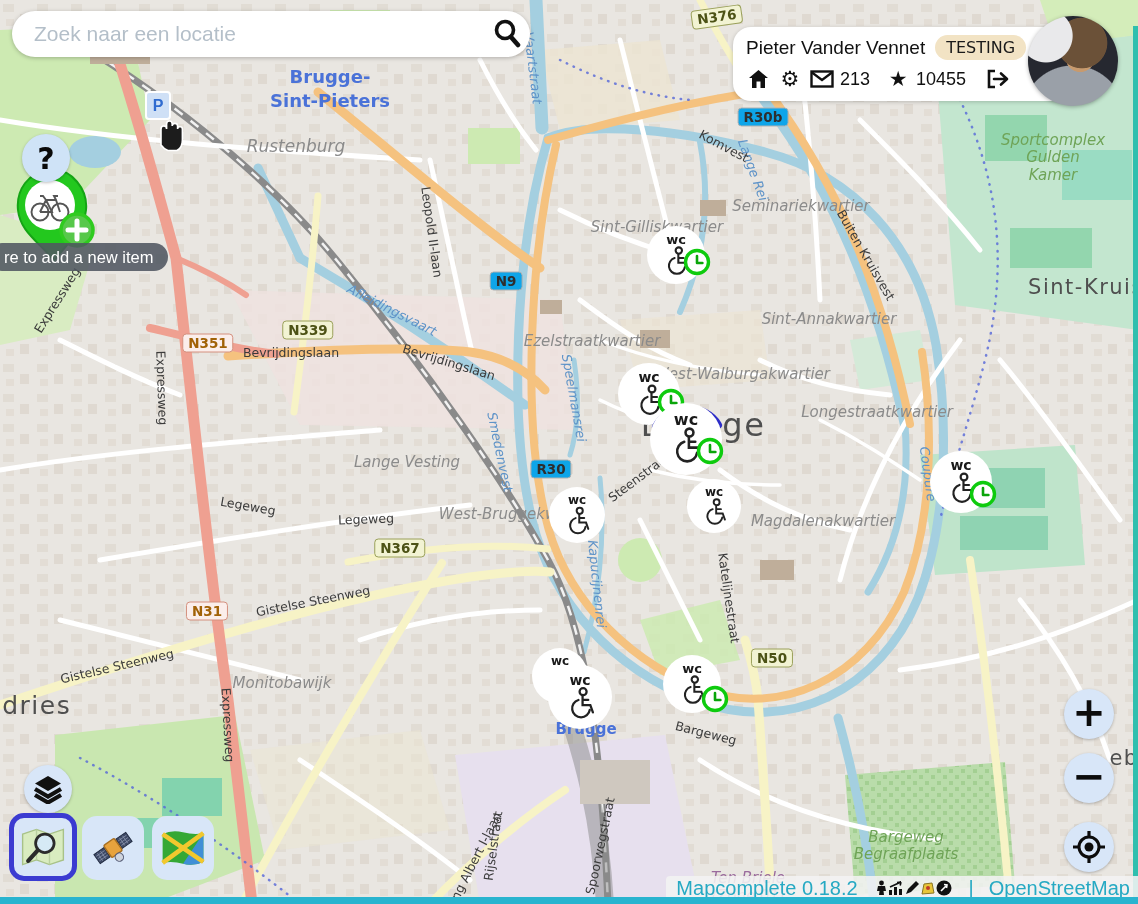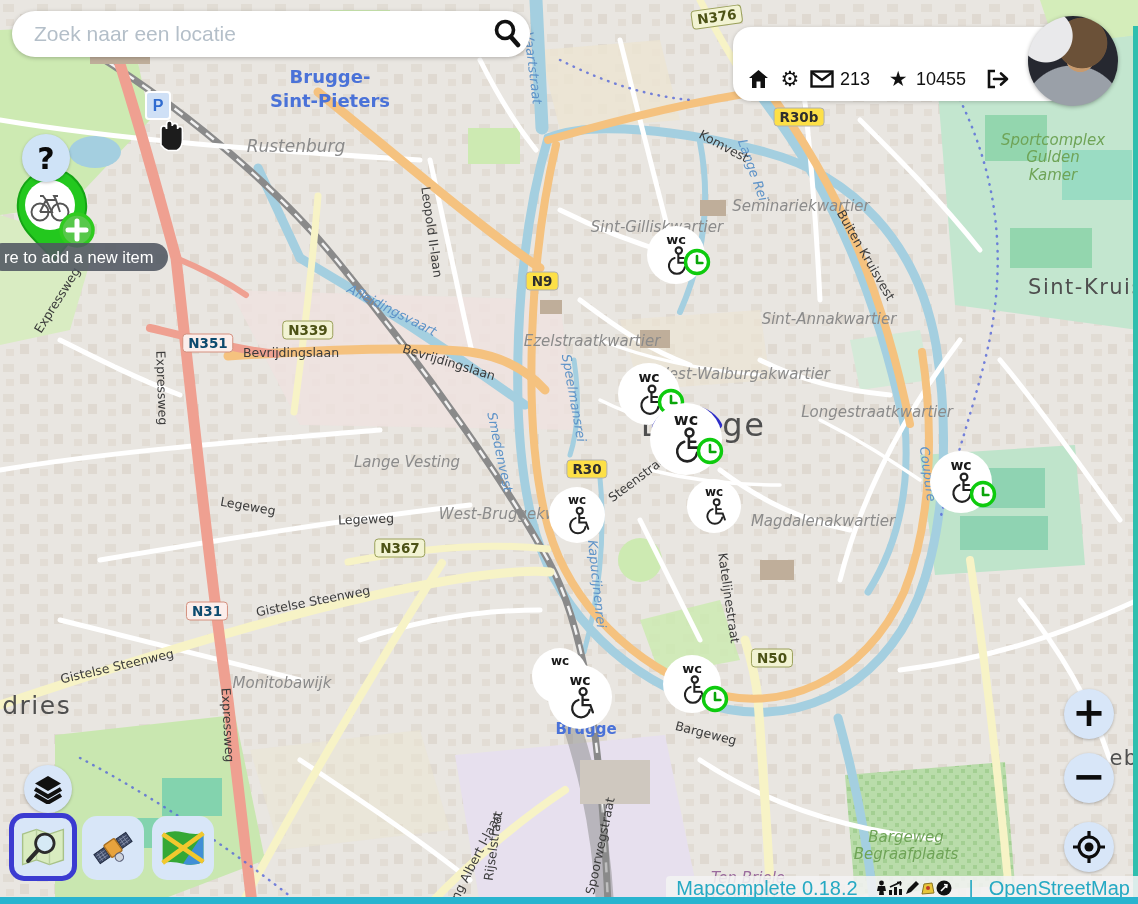--- a/index.html
+++ b/index.html
@@ -21,22 +21,22 @@
   .lbl-water{color:#5e93c8;font-style:italic;font-size:13px;}
   .lbl-street{color:#3b3b3b;font-size:12.5px;}
   .lbl-green{color:#6fa457;font-style:italic;font-size:15px;text-align:center;line-height:1.15;}
   .lbl-purple{color:#9a6b9d;font-style:italic;font-size:15px;text-align:center;line-height:1.2;}
   .lbl-bluebold{color:#4a72d8;font-weight:bold;font-size:16px;text-align:center;line-height:1.35;}
 
   .road-badge{position:absolute;transform:translate(-50%,-50%) rotate(var(--r,0deg));
     border:1.5px solid;border-radius:4px;padding:0px 5px 1px;font-size:13.5px;font-weight:bold;
     font-family:"DejaVu Sans",sans-serif;}
   .badge-yellow{background:#f2f3d3;border-color:#9aa05a;color:#4c5216;}
-  .badge-red{background:#fbeeeb;border-color:#d4907e;color:#0c4a6e;}
-  .badge-white{background:#fde047;border-color:#b0b0b0;color:#2e2e2e;margin-left:36px;}
+  .badge-red{background:#fbeeeb;border-color:#d4907e;color:#a16207;}
+  .badge-white{background:#0ea5e9;border-color:#b0b0b0;color:#2e2e2e;}
 
   .wc-marker{position:absolute;transform:translate(-50%,-50%);cursor:pointer;}
 
   
   #search-bar{position:absolute;left:12px;top:11px;width:518px;height:46px;background:#fff;
     border-radius:23px;z-index:6;display:flex;align-items:center;
     box-shadow:0 1px 4px rgba(0,0,0,.25);}
   #search-input{flex:1;border:none;outline:none;background:transparent;margin-left:20px;
     font-size:21px;color:#444;font-family:"Liberation Sans",sans-serif;}
   #search-input::placeholder{color:#b4bfc9;}
@@ -419,20 +419,24 @@
   <input id="search-input" type="text" placeholder="Zoek naar een locatie" style="">
   <button id="search-btn">
     <svg width="34" height="34" viewBox="0 0 34 34">
       <circle cx="15" cy="13" r="8.5" fill="none" stroke="#111" stroke-width="3.6"></circle>
       <line x1="21" y1="20" x2="28" y2="28" stroke="#111" stroke-width="4.6" stroke-linecap="round"></line>
     </svg>
   </button>
 </div>
 
 <div id="user-panel">
+  <div id="user-name-row">
+    <span id="user-name">Pieter Vander Vennet</span>
+    <span id="user-badge">TESTING</span>
+  </div>
   <div id="user-icons-row">
     <span class="u-icon">
       <svg width="21" height="20" viewBox="0 0 21 20">
           <path d="M10.5,1 L20,9 H17 V19 H12.5 V12.5 H8.5 V19 H4 V9 H1 Z" fill="#111"></path>
         </svg>
     </span>
     <span class="u-icon" style="font-size:21px;font-family:'DejaVu Sans',sans-serif;">⚙</span>
     <span class="u-icon">
       <svg width="24" height="18" viewBox="0 0 24 18">
           <rect x="1.5" y="1.5" width="21" height="15" fill="none" stroke="#111" stroke-width="2.4"></rect>

